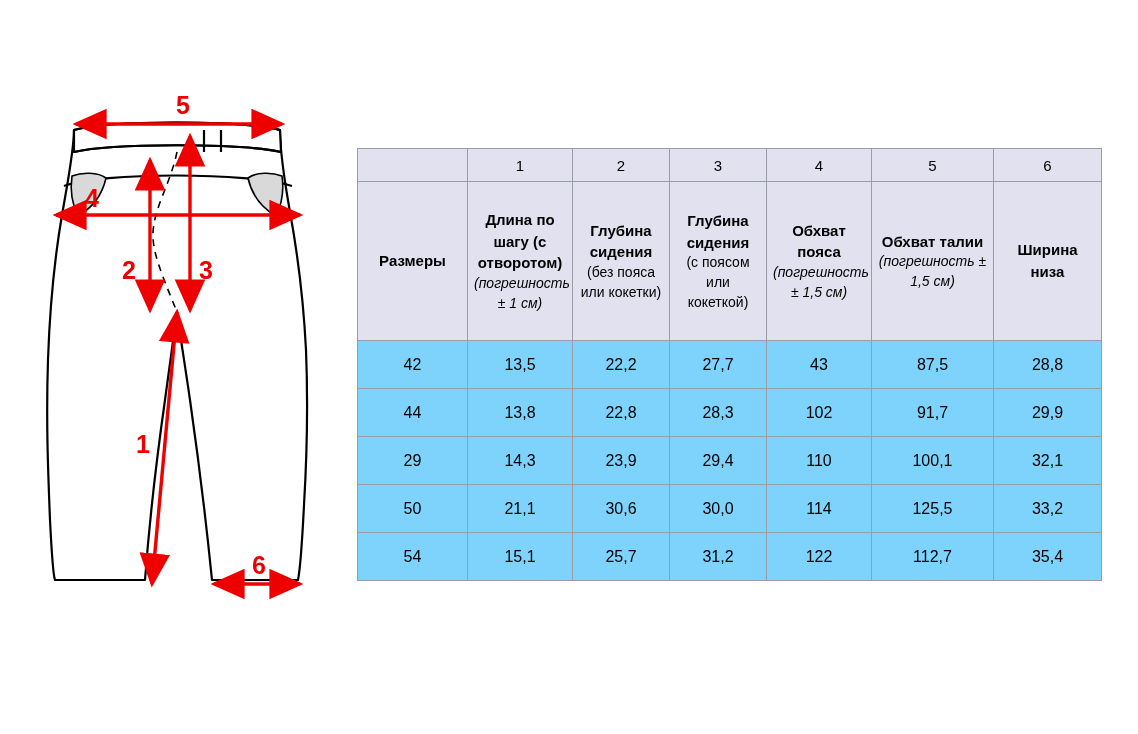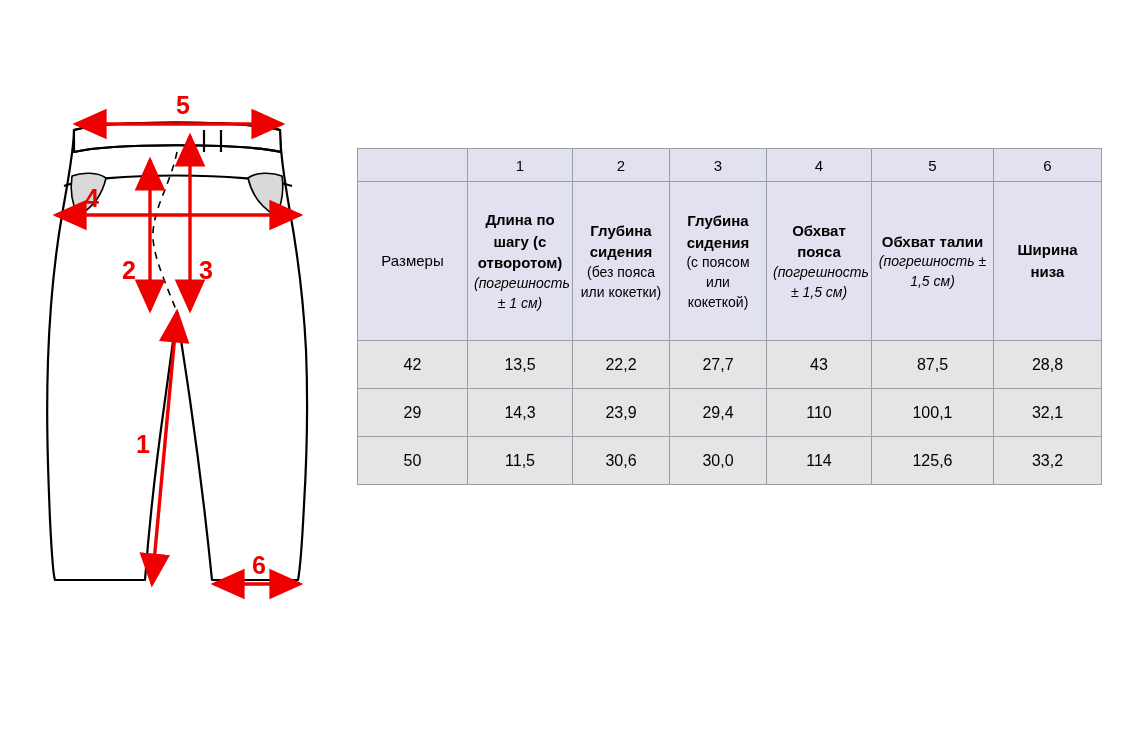--- a/index.html
+++ b/index.html
@@ -84,39 +84,39 @@
   }
   tr.head-row td {
     background: #e2e1ef;
     height: 150px;
     font-weight: bold;
     font-size: 15px;
     line-height: 1.45;
     padding: 4px 6px;
   }
   tr.head-row td.sizes-head {
-    font-weight: normal;
+    font-weight: bold;
   }
   .note {
     font-weight: normal;
     font-style: italic;
     font-size: 14px;
     display: block;
     line-height: 1.4;
   }
   .sub {
     font-weight: normal;
     font-size: 14px;
     display: block;
     line-height: 1.4;
   }
   tr.data-row td {
     height: 41px;
     font-size: 16px;
-    background: #e5e5e5;
+    background: #7dd3fc;
   }
 </style>
 </head>
 <body>
 
 <div id="stage">
 
   <div id="diagram">
     <svg width="350" height="734" viewBox="0 0 350 734" xmlns="http://www.w3.org/2000/svg">
       <defs>
@@ -247,34 +247,52 @@
         <tr class="data-row">
           <td>42</td>
           <td>13,5</td>
           <td>22,2</td>
           <td>27,7</td>
           <td>43</td>
           <td>87,5</td>
           <td>28,8</td>
         </tr>
         <tr class="data-row">
+          <td>44</td>
+          <td>13,8</td>
+          <td>22,8</td>
+          <td>28,3</td>
+          <td>102</td>
+          <td>91,7</td>
+          <td>29,9</td>
+        </tr>
+        <tr class="data-row">
           <td>29</td>
           <td>14,3</td>
           <td>23,9</td>
           <td>29,4</td>
           <td>110</td>
           <td>100,1</td>
           <td>32,1</td>
         </tr>
         <tr class="data-row">
           <td>50</td>
-          <td>11,5</td>
+          <td>21,1</td>
           <td>30,6</td>
           <td>30,0</td>
           <td>114</td>
-          <td>125,6</td>
+          <td>125,5</td>
           <td>33,2</td>
+        </tr>
+        <tr class="data-row">
+          <td>54</td>
+          <td>15,1</td>
+          <td>25,7</td>
+          <td>31,2</td>
+          <td>122</td>
+          <td>112,7</td>
+          <td>35,4</td>
         </tr>
       </tbody>
     </table>
   </div>
 
 </div>
 
 </body></html>

